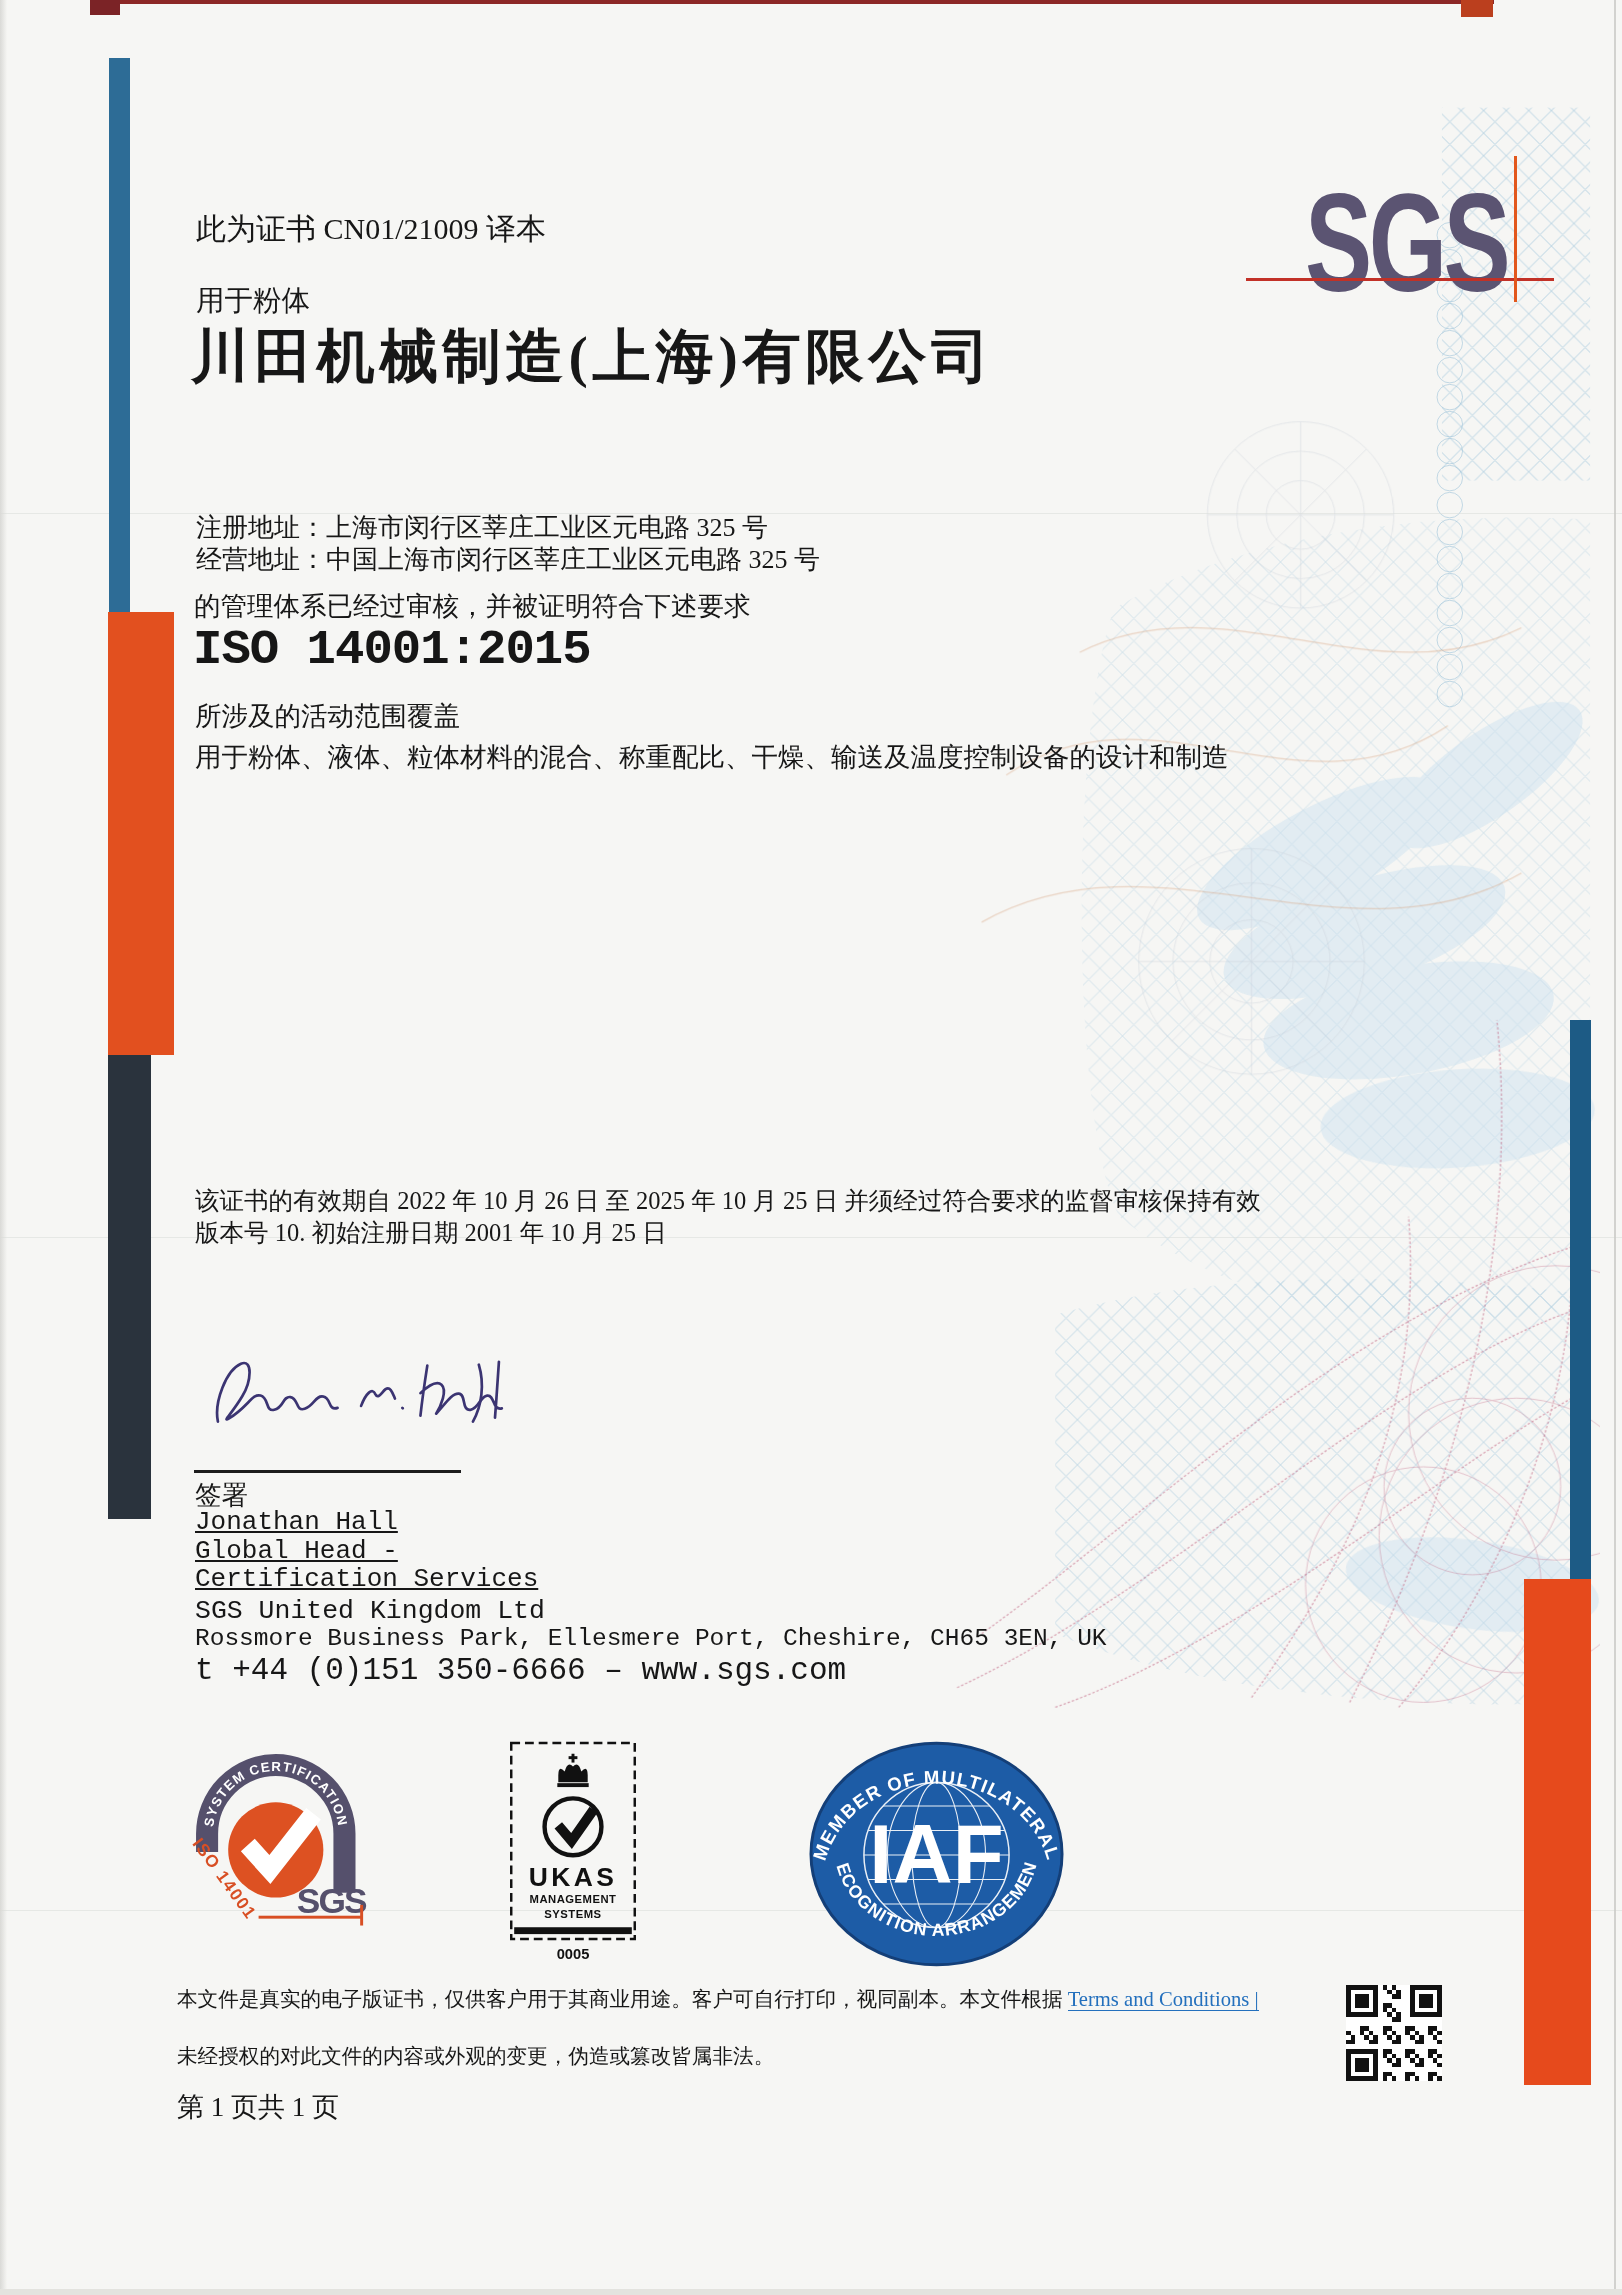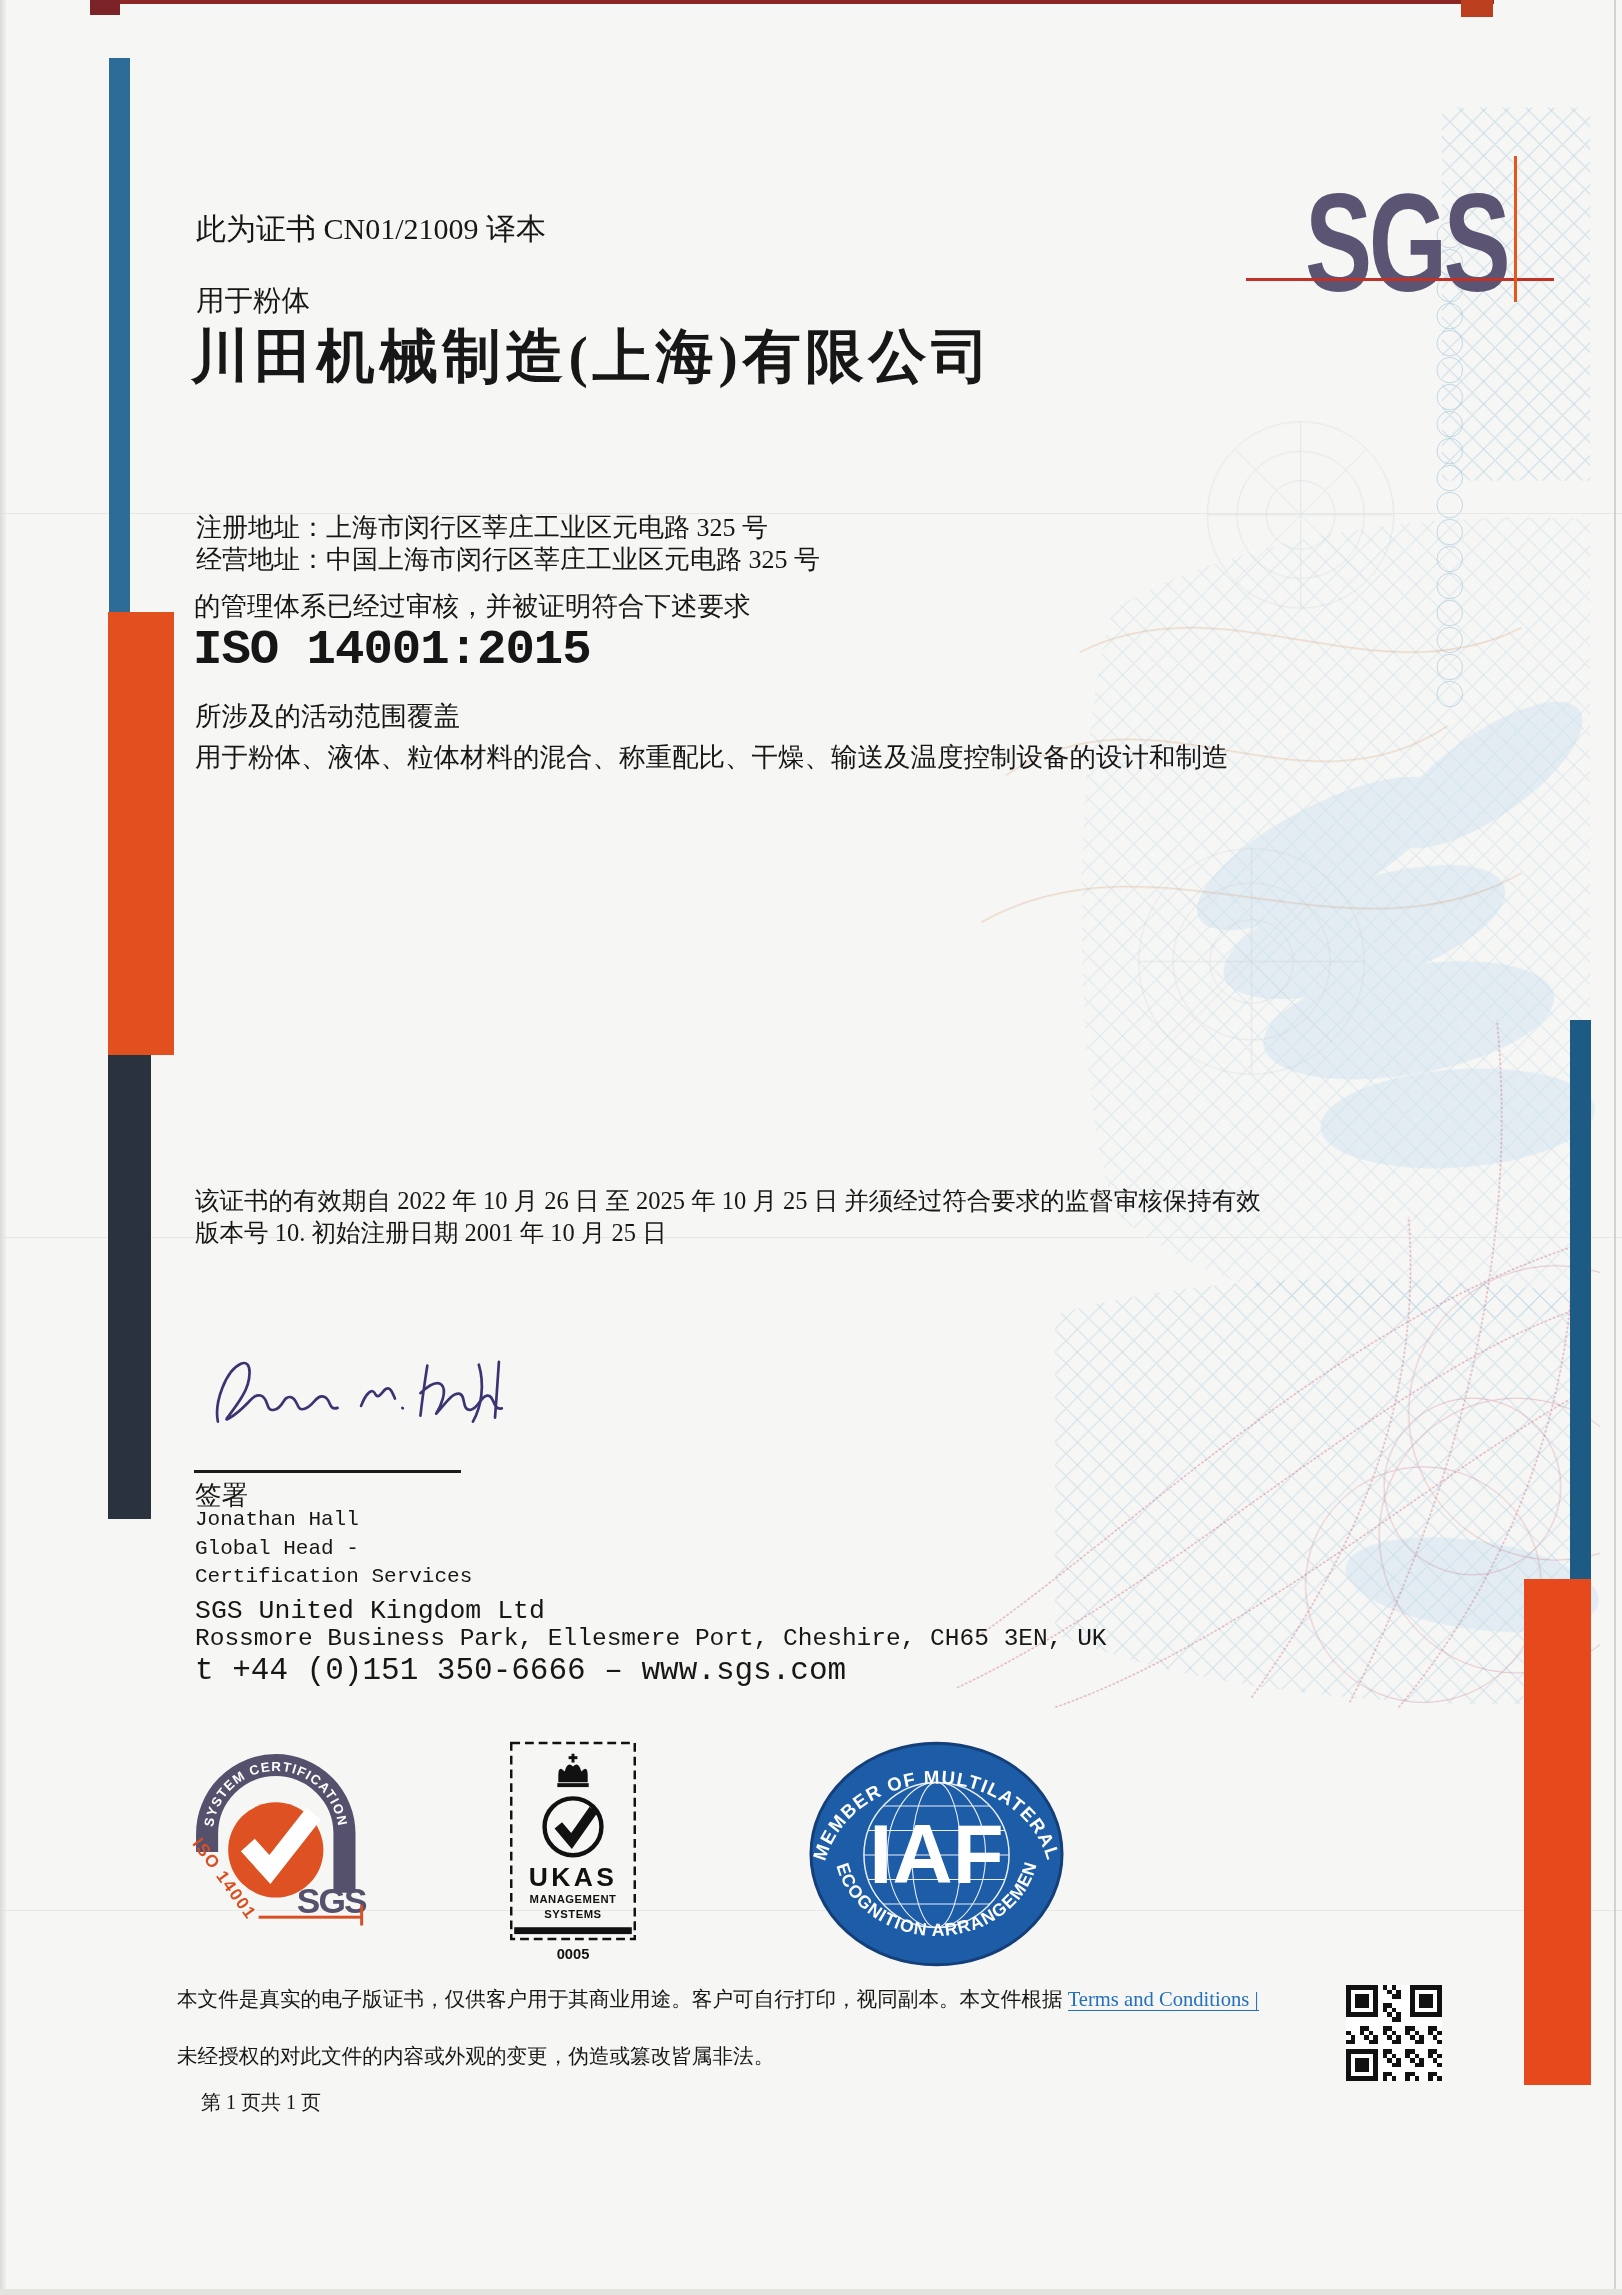--- a/index.html
+++ b/index.html
@@ -11,24 +11,24 @@
   .bar{position:absolute;}
   .streak{position:absolute;left:0;width:100%;height:1px;background:#d9dcd9;opacity:.55;}
   .sgs-wordmark{font-family:"Liberation Sans",sans-serif;font-weight:bold;color:#5b5472;
         font-size:140px;letter-spacing:-4.9px;transform:scaleX(.72);transform-origin:left top;line-height:1;}
   .company{font-weight:bold;letter-spacing:4.9px;font-size:58px;line-height:1.1;}
   .h-small{font-size:30px;}
   .info{font-size:26px;}
   .std{font-size:49px;letter-spacing:-1px;font-family:"Liberation Mono",monospace;font-weight:bold;}
   .scope{font-size:26.5px;}
   .valid{font-size:24.5px;}
-  .sigblock{font-size:21px;line-height:1.12;}
+  .sigblock{font-size:26px;line-height:1.12;text-decoration:underline;}
   .footer-line{font-size:20.6px;line-height:1.0;}
   .link{color:#2470bd;border-bottom:1.5px solid #2470bd;}
-  .pageinfo{font-size:20px;margin-left:24px;}
+  .pageinfo{font-size:27px;}
   svg{display:block;}
 </style>
 </head>
 <body>
 
 <div class="page">
 
   <svg class="abs" style="left:908px;top:88px;" width="692" height="1634" viewBox="0 0 1410 3330">
     <defs>
       <pattern id="mesh" width="46" height="46" patternUnits="userSpaceOnUse">

